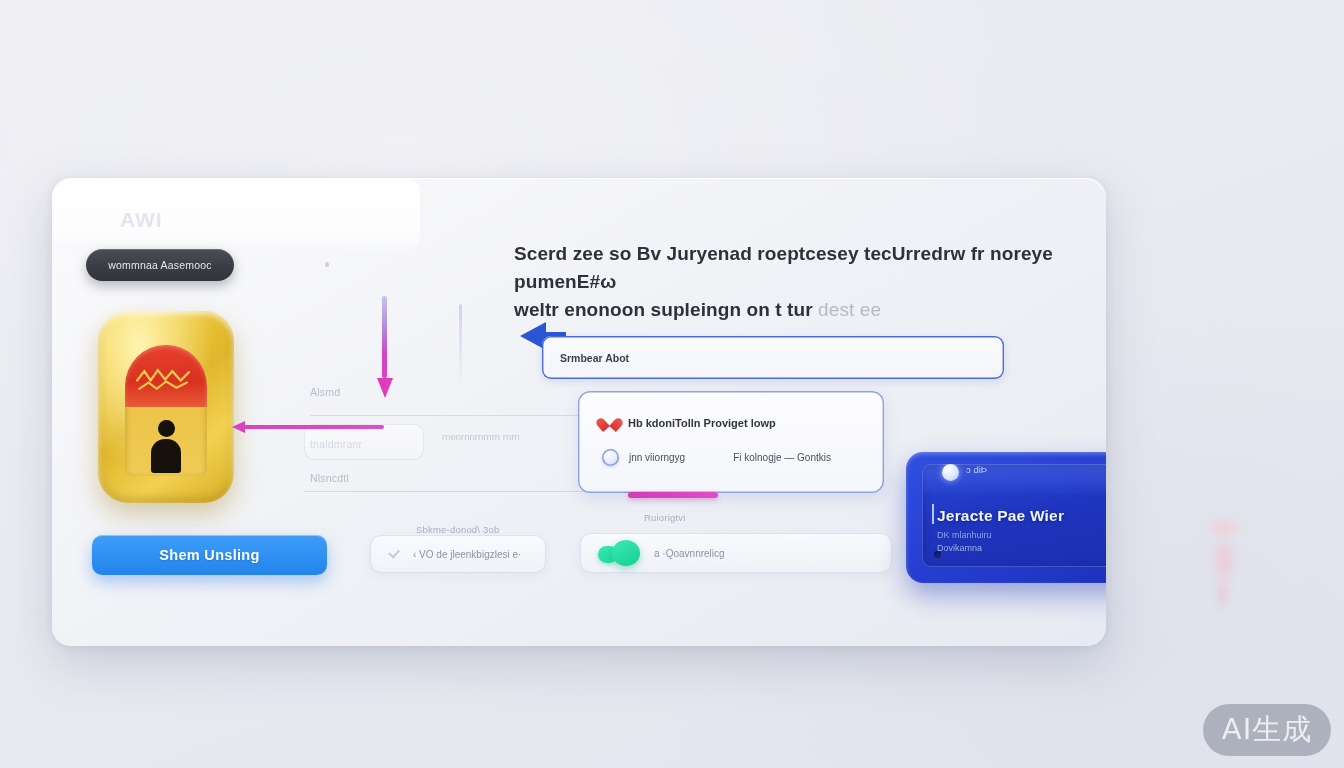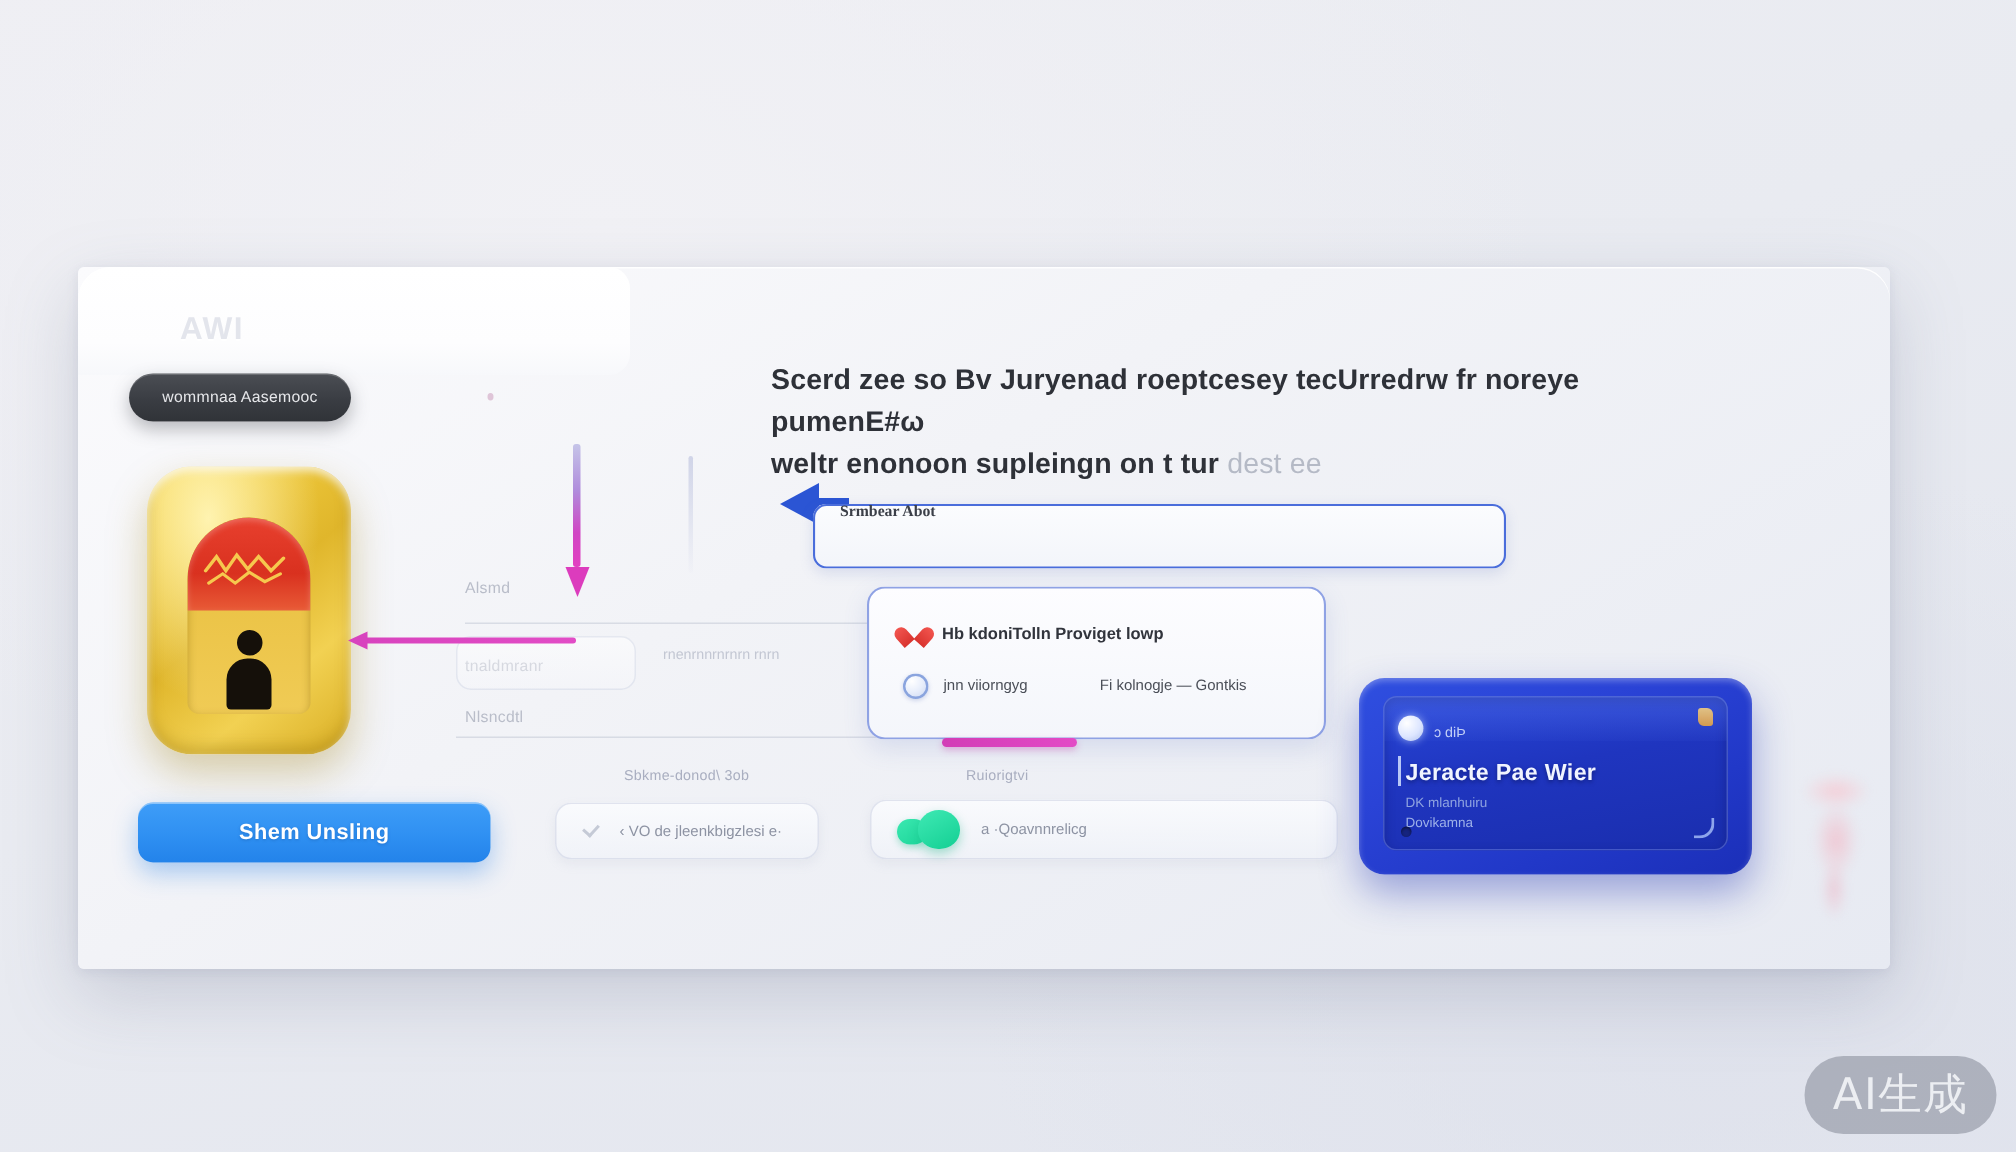--- a/index.html
+++ b/index.html
@@ -8,22 +8,22 @@
     font-family:"Liberation Sans", sans-serif;
     background:
       radial-gradient(ellipse 900px 600px at 30% 20%, #f1f1f5 0%, rgba(241,241,245,0) 70%),
       radial-gradient(ellipse 700px 500px at 85% 85%, #dfe2ec 0%, rgba(223,226,236,0) 70%),
       linear-gradient(160deg, #eeeef3 0%, #e9ebf1 45%, #e2e5ee 100%);
     position:relative;
   }
 
   
   #app-panel {
-    position:absolute; left:52px; top:178px; width:1208px; height:468px;
-    border-radius:4px;
+    position:absolute; left:52px; top:178px; width:1054px; height:468px;
+    border-radius:19px;
     background:linear-gradient(150deg, #fbfbfd 0%, #f2f3f7 40%, #e7eaf2 100%);
     box-shadow:0 18px 48px rgba(120,126,150,.28), 0 2px 8px rgba(140,145,170,.18);
     overflow:hidden;
   }
   #app-panel::after{
     content:""; position:absolute; inset:0; border-radius:22px;
     box-shadow:inset 0 1px 0 rgba(255,255,255,.9);
     pointer-events:none;
   }
 
@@ -175,21 +175,21 @@
     letter-spacing:.1px; filter:blur(.2px);
   }
   .headline .dim{ color:#b5bac6; font-weight:500; }
 
   
   .search-bar{
     position:absolute; left:542px; top:336px; width:462px; height:43px;
     border-radius:9px;
     background:linear-gradient(180deg,#fbfcfe 0%,#f3f5fa 100%);
     box-shadow:inset 0 0 0 1.4px #4a6ddb, 0 3px 9px rgba(90,110,190,.18);
-    display:flex; padding:0 18px;font-family:Liberation Serif, serif;
+    display:flex; align-items:center; padding:0 18px;
   }
   .search-bar span{ font-size:10.5px; color:#3b3f48; filter:blur(.3px); font-weight:600;}
 
   
   .results-panel{
     position:absolute; left:578px; top:391px; width:306px; height:102px;
     border-radius:12px;
     background:linear-gradient(180deg,#fdfdff 0%,#f4f6fb 100%);
     box-shadow:inset 0 0 0 1.4px #8fa2e4, 0 6px 16px rgba(90,110,190,.16);
   }
@@ -237,21 +237,21 @@
   .device-screen{
     position:absolute; left:16px; top:12px; right:16px; bottom:16px;
     border-radius:9px;
     background:linear-gradient(170deg,#2846d8 0%,#1f35bf 45%,#1a2eae 100%);
     box-shadow:inset 0 0 0 1px rgba(150,170,255,.35), inset 0 3px 8px rgba(10,20,90,.45);
     overflow:hidden;
   }
   .device-topbar{
     position:absolute; left:0; top:0; right:0; height:30px;
     background:linear-gradient(180deg,rgba(90,120,240,.42),rgba(60,90,220,.1));
-    display:flex; align-items:flex-end; padding:0 10px; gap:7px;
+    display:flex; align-items:flex-start; padding:0 20px; gap:7px;
   }
   .device-avatar{
     width:17px; height:17px; border-radius:50%; flex:none;
     background:radial-gradient(circle at 35% 30%,#ffffff 0%,#dde6ff 55%,#aebfee 100%);
     box-shadow:0 0 6px rgba(200,220,255,.7);
   }
   .device-topbar span{ font-size:9.5px; color:#c3d0f7; filter:blur(.35px); }
   .device-title{
     position:absolute; left:15px; top:43px; font-size:15.5px; color:#f0f4ff;
     font-weight:700; letter-spacing:.2px; filter:blur(.22px);
@@ -371,21 +371,21 @@
     </div>
   </div>
 
   <div class="ghost-label" style="left:258px; top:208px;">Alsmd</div>
   <div class="ghost-divider" style="left:258px; top:237px; width:282px;"></div>
   <div class="ghost-label" style="left:258px; top:260px;">tnaldmranr</div>
   <div class="ghost-field" style="left:252px; top:246px; width:120px; height:36px;"></div>
   <div class="ghost-text" style="left:390px; top:253px;">rnenrnnrnrnrn rnrn</div>
   <div class="ghost-label" style="left:258px; top:294px;">Nlsncdtl</div>
   <div class="ghost-divider" style="left:252px; top:313px; width:288px;"></div>
-  <div class="caption" style="left:364px; top:334px;">Sbkme-donod\ 3ob</div>
+  <div class="caption" style="left:364px; top:346px;">Sbkme-donod\ 3ob</div>
 
   <div class="arrow-down" style="left:326px; top:118px;">
     <div class="shaft"></div>
       <div class="head"></div>
   </div>
   <div class="faint-dot" style="left:273px; top:84px;"></div>
   <div class="faint-line" style="left:407px; top:126px;"></div>
   <div class="arrow-left-pink" style="left:180px; top:243px;"></div>
   <div class="arrow-left-pink" style="left:180px; top:243px;">
     <div class="shaft"></div>

